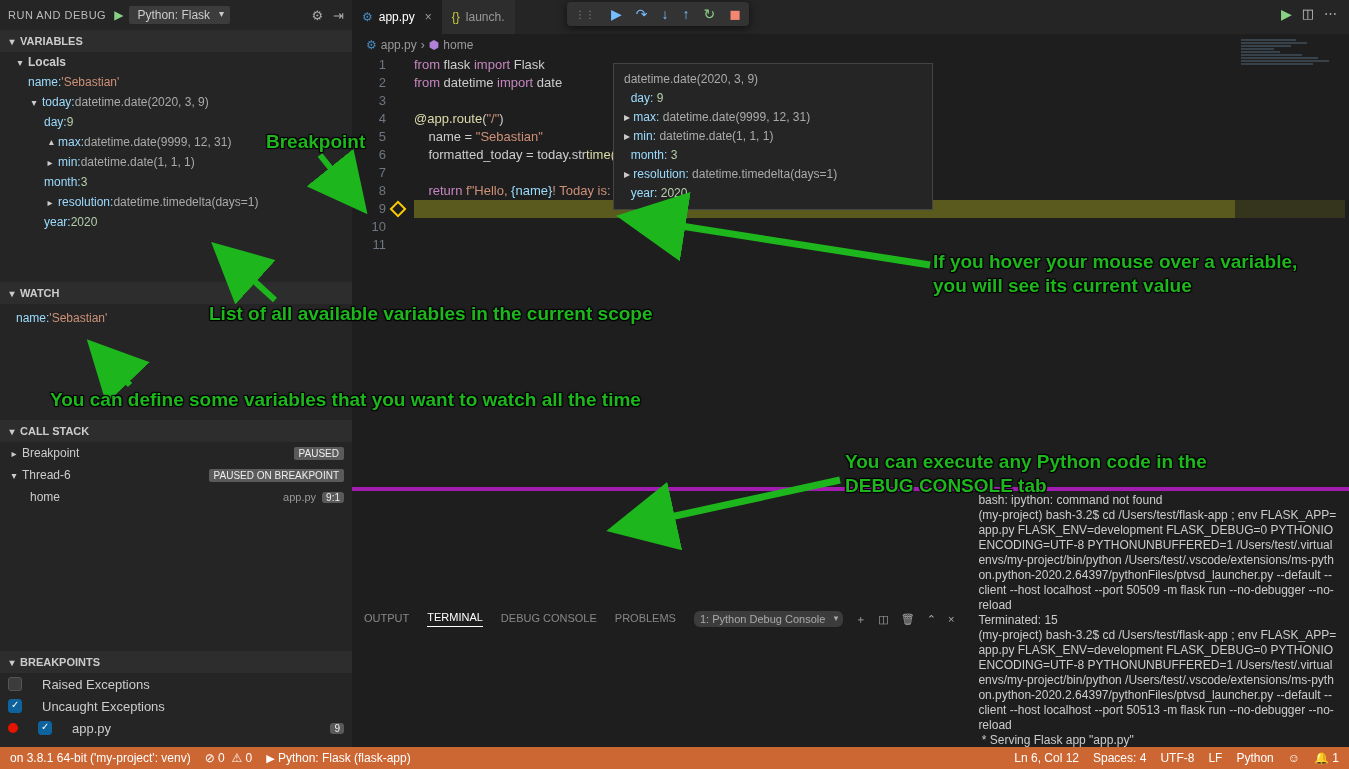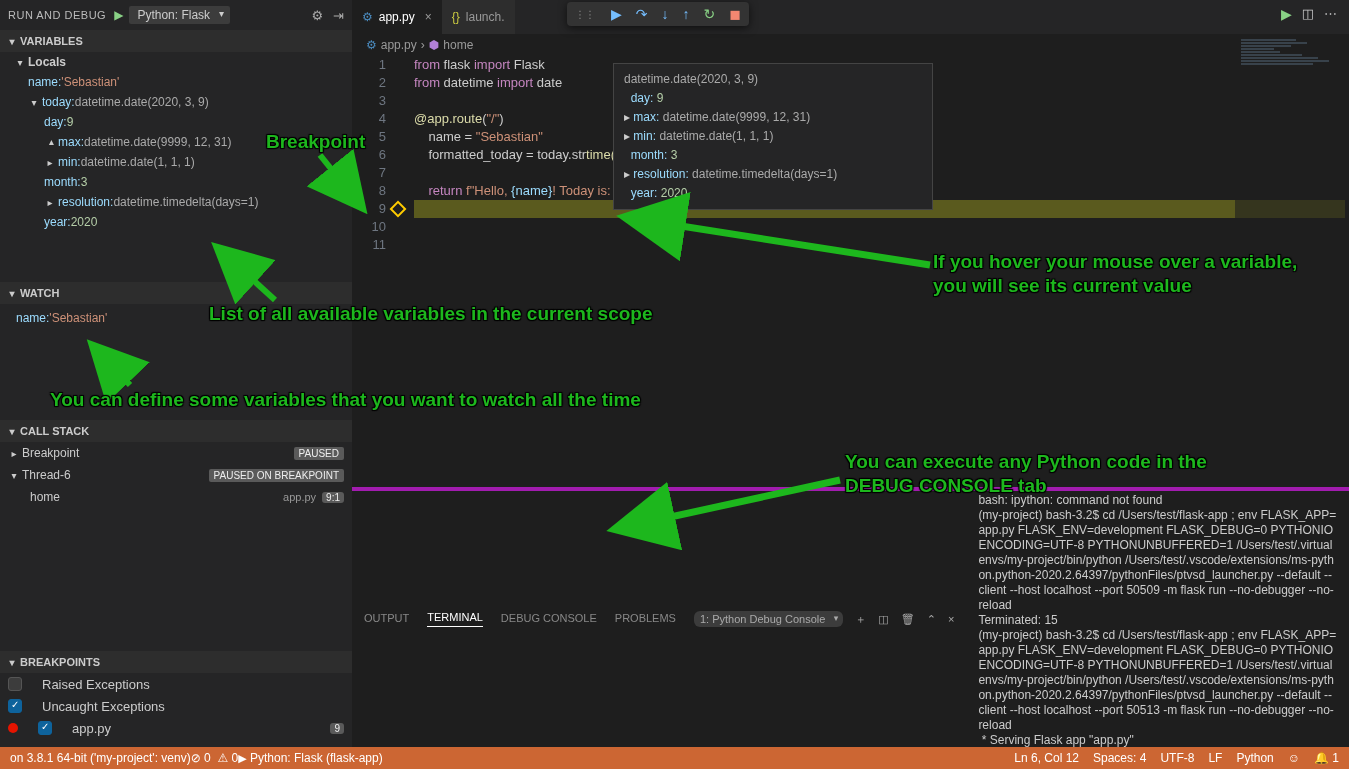--- a/index.html
+++ b/index.html
@@ -69,21 +69,21 @@
 .minimap .ml{height:2px;margin:1px 6px;background:#4a5a6a}
 .panel{height:260px;border-top:4px solid #a21caf;display:flex;flex-direction:row}
 .panel-tabs{display:flex;align-items:center;padding:6px 12px;gap:18px;font-size:11px;color:#888}
 .panel-tab{cursor:pointer;padding-bottom:3px}
 .panel-tab.active{color:#fff;border-bottom:1px solid #fff}
 .panel-actions{margin-left:auto;display:flex;align-items:center;gap:12px;color:#aaa}
 .term-sel{background:#3c3c3c;padding:2px 18px 2px 6px;border-radius:6px;font-size:11px;position:relative}
 .term-sel::after{content:"▾";position:absolute;right:5px;top:2px;font-size:9px}
 .term-body{flex:1;padding:2px 12px;font-family:Menlo,Consolas,monospace;font-size:12px;line-height:15px;color:#ccc;overflow:hidden;white-space:pre-wrap;word-break:break-all}
 .prompt-cursor{display:inline-block;width:7px;height:14px;border:1px solid #ccc;vertical-align:middle}
-.statusbar{height:22px;background:#cc6633;color:#fff;display:flex;align-items:center;font-size:12px;padding:0 10px;}
+.statusbar{height:22px;background:#cc6633;color:#fff;display:flex;align-items:center;font-size:12px;padding:0 10px;gap:14px}
 .statusbar .sb-right{margin-left:auto;display:flex;gap:14px;align-items:flex-end}
 .statusbar .play{font-size:11px}
 .ann{position:absolute;color:#1db71d;font-weight:700;font-size:19px;text-shadow:1px 1px 1px #000,-1px -1px 1px #000,1px -1px 1px #000,-1px 1px 1px #000;z-index:50;line-height:1.25;pointer-events:none}
 .arrow{position:absolute;z-index:49;pointer-events:none}
 svg{overflow:visible}
 </style>
 </head>
 <body>
 
 <div class="root">

